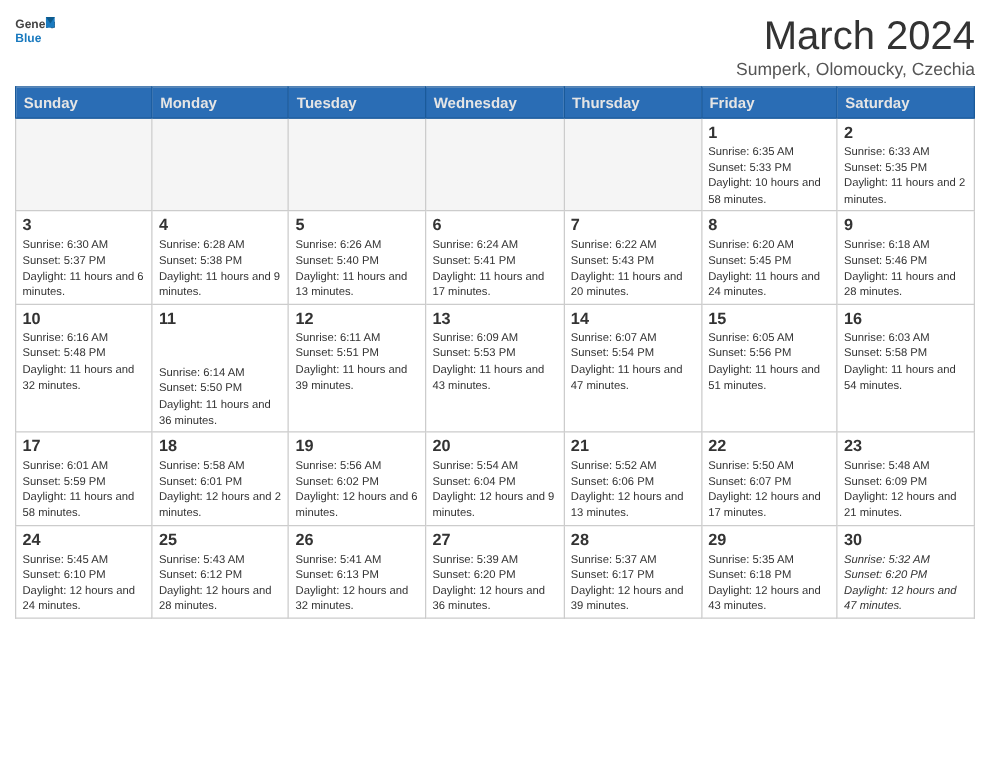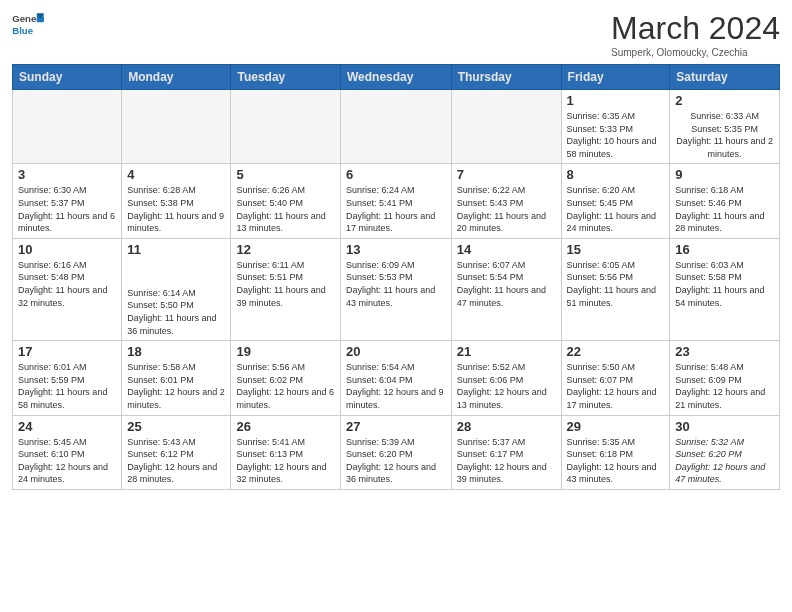--- a/index.html
+++ b/index.html
@@ -24,28 +24,29 @@
     .logo {
       display: flex;
       align-items: center;
       gap: 4px;
     }
     .logo-icon {
       width: 32px;
       height: 28px;
     }
     .title-block {
+      text-align: right;
     }
     .month-year {
       font-size: 32px;
       color: #333;
       font-weight: normal;
     }
     .location {
-      font-size: 10px;
+      font-size: 14px;
       color: #555;
     }
     .calendar {
       width: 100%;
       border-collapse: collapse;
       border: 1px solid #ccc;
     }
     .calendar th {
       background: #2a6db5;
       color: #e5e5e5;
@@ -121,21 +122,21 @@
           <td class="empty"></td>
           <td class="empty"></td>
           <td>
             <span class="day-num">1</span>
             <div class="day-info" style="white-space: pre-line;">Sunrise: 6:35 AM
 Sunset: 5:33 PM
 Daylight: 10 hours and 58 minutes.</div>
           </td>
           <td>
             <span class="day-num">2</span>
-            <div class="day-info" style="white-space: pre-line; text-align: center;">Sunrise: 6:33 AM
+            <div class="day-info" style="white-space: pre-line;">Sunrise: 6:33 AM
 Sunset: 5:35 PM
 Daylight: 11 hours and 2 minutes.</div>
           </td>
         </tr>
         <tr>
           <td>
             <span class="day-num">3</span>
             <div class="day-info" style="white-space: pre-line;">Sunrise: 6:30 AM
 Sunset: 5:37 PM
 Daylight: 11 hours and 6 minutes.</div>

